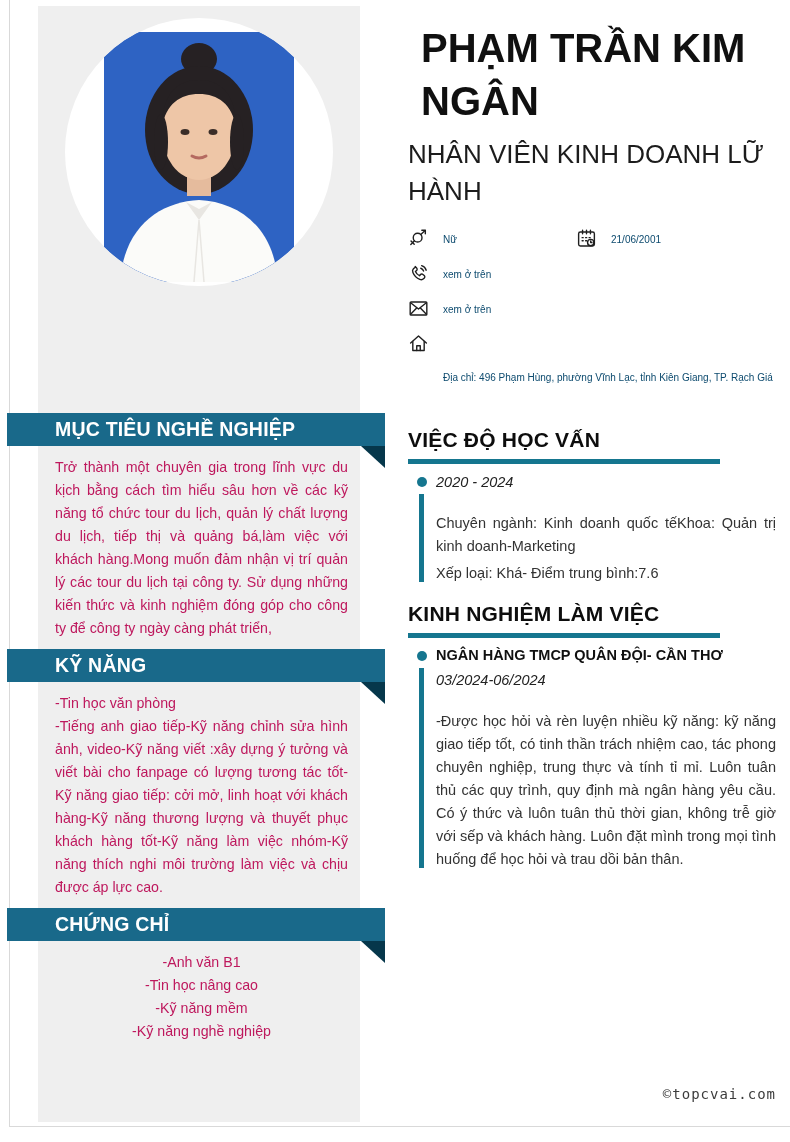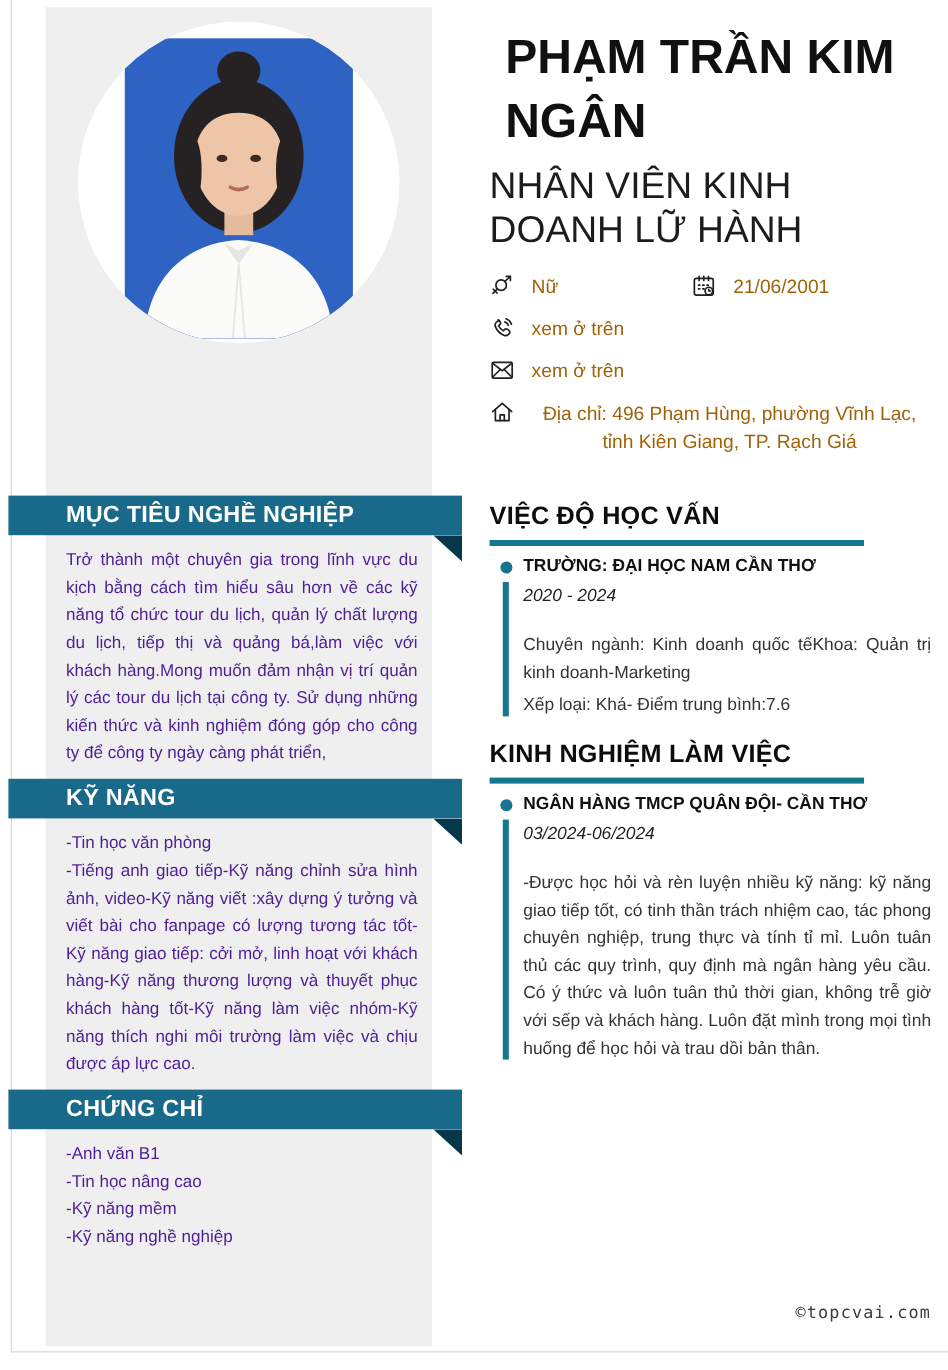--- a/index.html
+++ b/index.html
@@ -16,39 +16,39 @@
   .photo-ring{width:268px;height:268px;margin:12px auto 0;border-radius:50%;background:#fff;
     overflow:hidden;display:flex;justify-content:center;}
   .photo-rect{width:190px;height:250px;margin-top:14px;background:#2e63c3;overflow:hidden;}
   .photo-rect svg{display:block;}
   .side-gap{height:127px;}
   .side-header{position:relative;height:33px;margin:0 -25px 0 -31px;background:#19698a;
     color:#fff;font-weight:700;font-size:19.5px;line-height:33px;padding-left:48px;
     letter-spacing:.2px;white-space:nowrap;}
   .fold{position:absolute;right:0;top:33px;width:24px;height:22px;background:#06374b;
     -webkit-clip-path:polygon(0 0,100% 0,100% 100%);clip-path:polygon(0 0,100% 0,100% 100%);}
-  .side-body{padding:10px 12px 0 17px;font-size:14.2px;line-height:23px;color:#4c1d95;
+  .side-body{padding:10px 12px 0 17px;font-size:14.2px;line-height:23px;color:#be185d;
     text-align:justify;}
   .side-body p{margin:0;}
   .side-body.mb1{padding-bottom:9px;}
-  .cert-list p{text-align:left;}
+  .cert-list p{text-align:center;}
 
   
   .main{position:absolute;left:408px;top:0;width:368px;}
   .name{margin:22px 13px 0;font-size:40px;line-height:53px;font-weight:700;color:#101010;}
-  .job{margin:8px 0 0;font-size:31px;line-height:37px;font-weight:400;color:#1c1c1c;}
-
-  .contact{margin-top:18px;font-size:16px;color:#a16207;text-align:center;}
+  .job{margin:8px 0 0;font-size:26px;line-height:37px;font-weight:400;color:#1c1c1c;}
+
+  .contact{margin-top:18px;font-size:10px;color:#0c4a6e;text-align:center;}
   .c-row{display:flex;margin-bottom:13px;}
   .c-cell{display:flex;align-items:flex-start;}
   .c-cell.w1{width:168px;flex:0 0 168px;}
   .c-icon{width:21px;height:21px;flex:0 0 21px;margin-right:14px;margin-top:0;}
   .c-icon svg{display:block;}
   .c-text{line-height:21px;padding-top:1px;}
-  .c-text.multi{line-height:23px;max-width:330px;}
+  .c-text.multi{line-height:23px;max-width:330px;margin-top:32px;}
 
   .main-heading{margin:39px 0 0;width:312px;font-size:21px;font-weight:700;color:#0d0d0d;
     letter-spacing:.2px;padding-bottom:7px;border-bottom:5px solid #15768f;}
   .main-heading.second{margin-top:17px;}
 
   .entry{position:relative;margin-top:8px;padding-left:28px;font-size:14.5px;}
   .bullet{position:absolute;left:9px;top:5px;width:10px;height:10px;border-radius:50%;background:#15768f;}
   .tbar{position:absolute;left:11px;top:22px;bottom:3px;width:5px;background:#15768f;}
   .e-title{font-weight:700;color:#101010;line-height:19px;}
   .e-period{font-style:italic;margin-top:5px;line-height:20px;color:#222;}
@@ -196,21 +196,20 @@
         </span>
         <span class="c-text multi">Địa chỉ: 496 Phạm Hùng, phường Vĩnh Lạc, tỉnh Kiên Giang, TP. Rạch Giá</span>
       </div>
     </div>
   </div>
 
   <h2 class="main-heading">VIỆC ĐỘ HỌC VẤN</h2>
   <div class="entry">
     <span class="bullet"></span>
     <span class="tbar"></span>
-    <div class="e-title">TRƯỜNG: ĐẠI HỌC NAM CẦN THƠ</div>
     <div class="e-period">2020 - 2024</div>
     <div class="e-text">Chuyên ngành: Kinh doanh quốc tếKhoa: Quản trị kinh doanh-Marketing</div>
     <div class="e-line">Xếp loại: Khá- Điểm trung bình:7.6</div>
   </div>
 
   <h2 class="main-heading second">KINH NGHIỆM LÀM VIỆC</h2>
   <div class="entry">
     <span class="bullet"></span>
     <span class="tbar"></span>
     <div class="e-title">NGÂN HÀNG TMCP QUÂN ĐỘI- CẦN THƠ</div>

